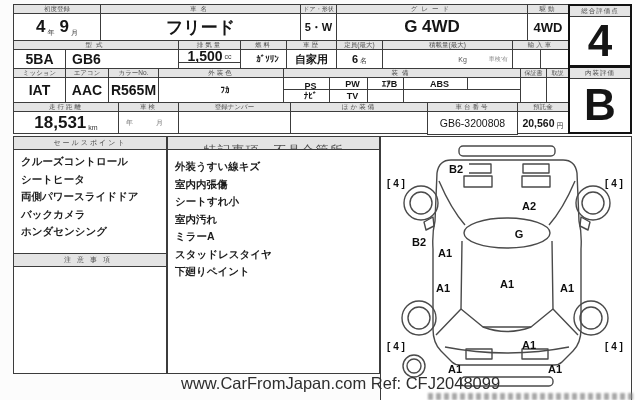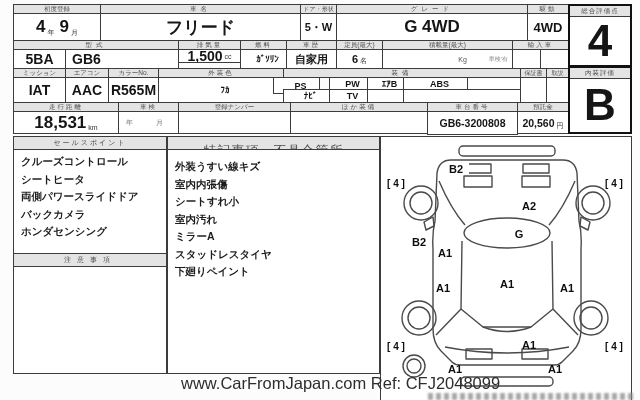--- a/index.html
+++ b/index.html
@@ -83,21 +83,21 @@
   <div class="cell hd ls2" style="left:158px;top:68px;width:126px;height:10px">外装色</div>
   <div class="cell hd ls4" style="left:283px;top:68px;width:238px;height:10px">装備</div>
   <div class="cell hd" style="left:520px;top:68px;width:27px;height:10px;font-size:6px">保証書</div>
   <div class="cell hd" style="left:546px;top:68px;width:23px;height:10px;font-size:6px">取説</div>
 
   <div class="cell vmed" style="left:13px;top:77px;width:53px;height:26px">IAT</div>
   <div class="cell vmed" style="left:65px;top:77px;width:44px;height:26px">AAC</div>
   <div class="cell vmed" style="left:108px;top:77px;width:51px;height:26px">R565M</div>
   <div class="cell vxs" style="left:158px;top:77px;width:126px;height:26px">ﾌｶ</div>
 
-  <div class="cell vxs" style="left:273px;top:77px;width:47px;height:17px">PS</div>
+  <div class="cell vxs" style="left:283px;top:77px;width:47px;height:17px">PS</div>
   <div class="cell vxs" style="left:329px;top:77px;width:39px;height:13px">PW</div>
   <div class="cell vxs" style="left:367px;top:77px;width:37px;height:13px">ｴｱB</div>
   <div class="cell vxs" style="left:403px;top:77px;width:65px;height:13px">ABS</div>
   <div class="cell" style="left:467px;top:77px;width:54px;height:13px"></div>
   <div class="cell vxs" style="left:283px;top:89px;width:47px;height:14px">ﾅﾋﾞ</div>
   <div class="cell vxs" style="left:329px;top:89px;width:39px;height:14px">TV</div>
   <div class="cell" style="left:367px;top:89px;width:37px;height:14px"></div>
   <div class="cell" style="left:403px;top:89px;width:118px;height:14px"></div>
 
   <div class="cell" style="left:520px;top:77px;width:27px;height:26px"></div>
@@ -110,21 +110,21 @@
   <div class="cell hd ls2" style="left:427px;top:102px;width:91px;height:10px">車台番号</div>
   <div class="cell hd" style="left:517px;top:102px;width:52px;height:10px">預託金</div>
 
   <div class="cell" style="left:13px;top:111px;width:106px;height:23px">
     <span class="vbig">18,531</span>
     <span class="unit">km</span>
   </div>
   <div class="cell" style="left:118px;top:111px;width:61px;height:23px;font-size:7px;color:#777;letter-spacing:8px">年　月</div>
   <div class="cell" style="left:178px;top:111px;width:113px;height:23px"></div>
   <div class="cell" style="left:290px;top:111px;width:138px;height:23px"></div>
-  <div class="cell" style="left:427px;top:111px;width:91px;height:24px;font-size:10.5px;font-weight:700">GB6-3200808</div>
+  <div class="cell" style="left:427px;top:111px;width:91px;height:24px;font-size:10.5px;font-weight:400">GB6-3200808</div>
   <div class="cell" style="left:517px;top:111px;width:52px;height:23px">
     <span style="font-size:10.5px;font-weight:700">20,560</span>
     <span class="unit">円</span>
   </div>
 
   <div class="scorebox" style="left:568px;top:4px;width:64px;height:63px">
     <div class="shd">総合評価点</div>
     <div class="sval">4</div>
   </div>
   <div class="scorebox" style="left:568px;top:66px;width:64px;height:68px">

